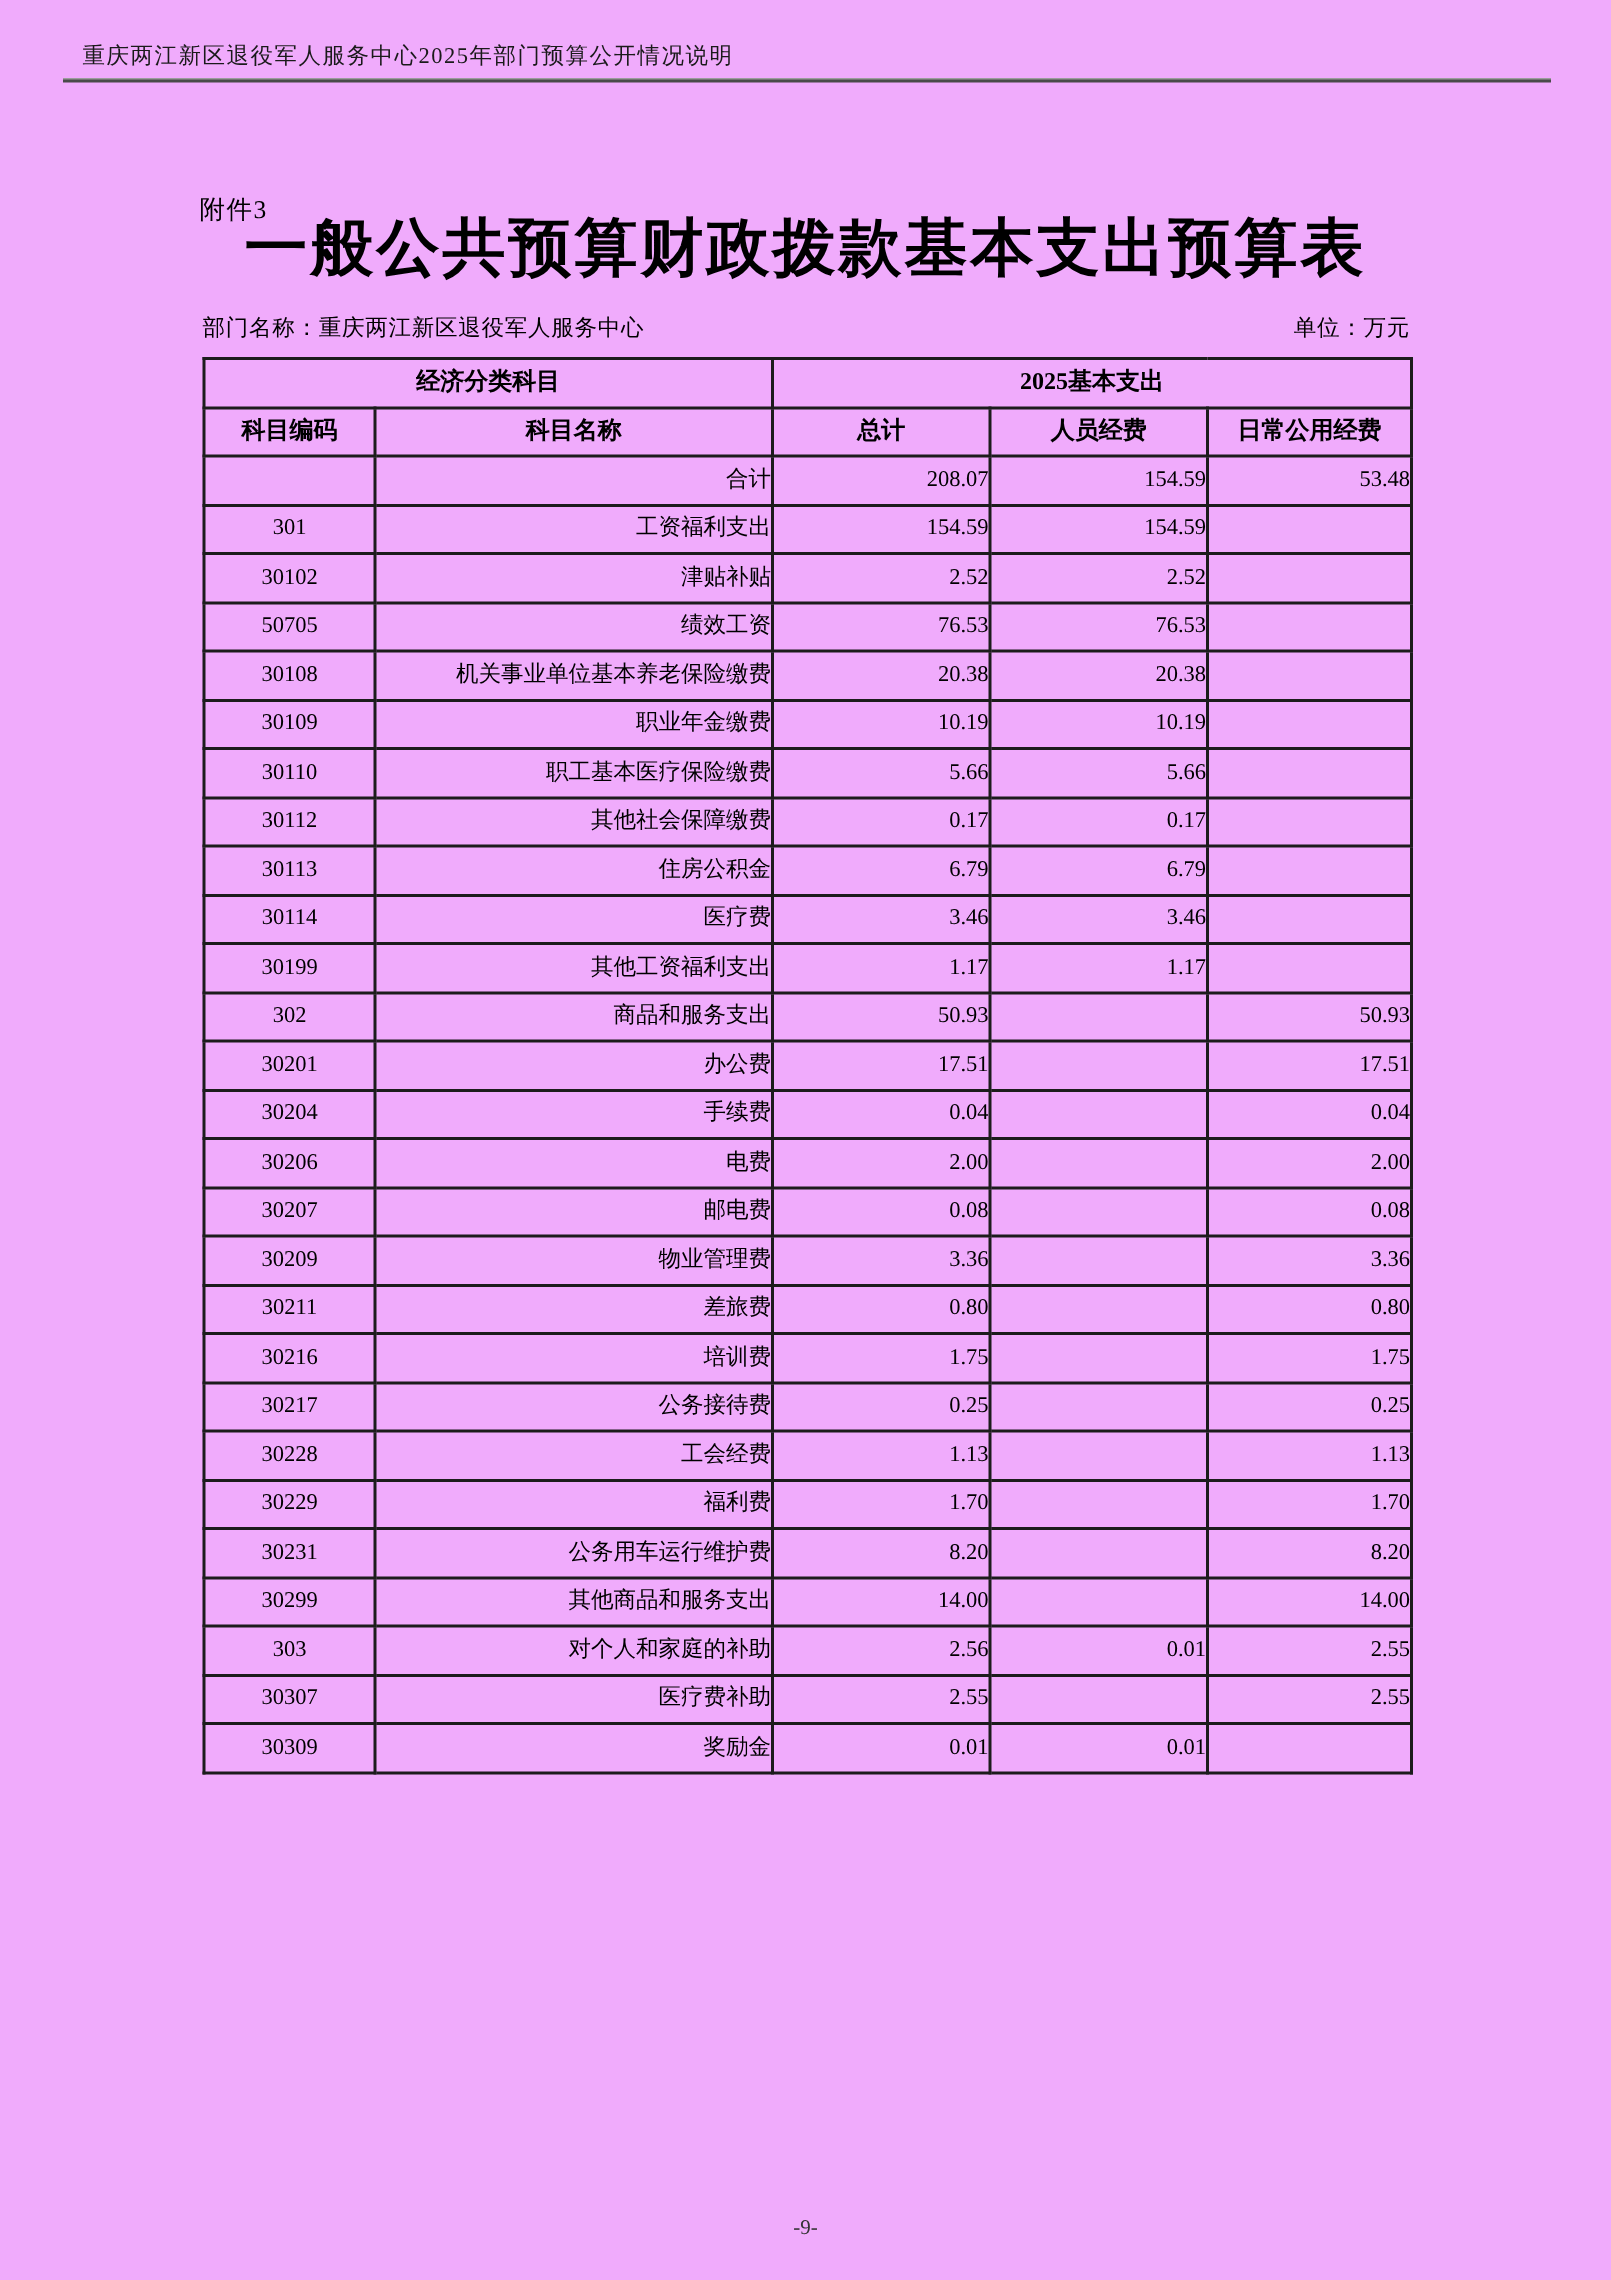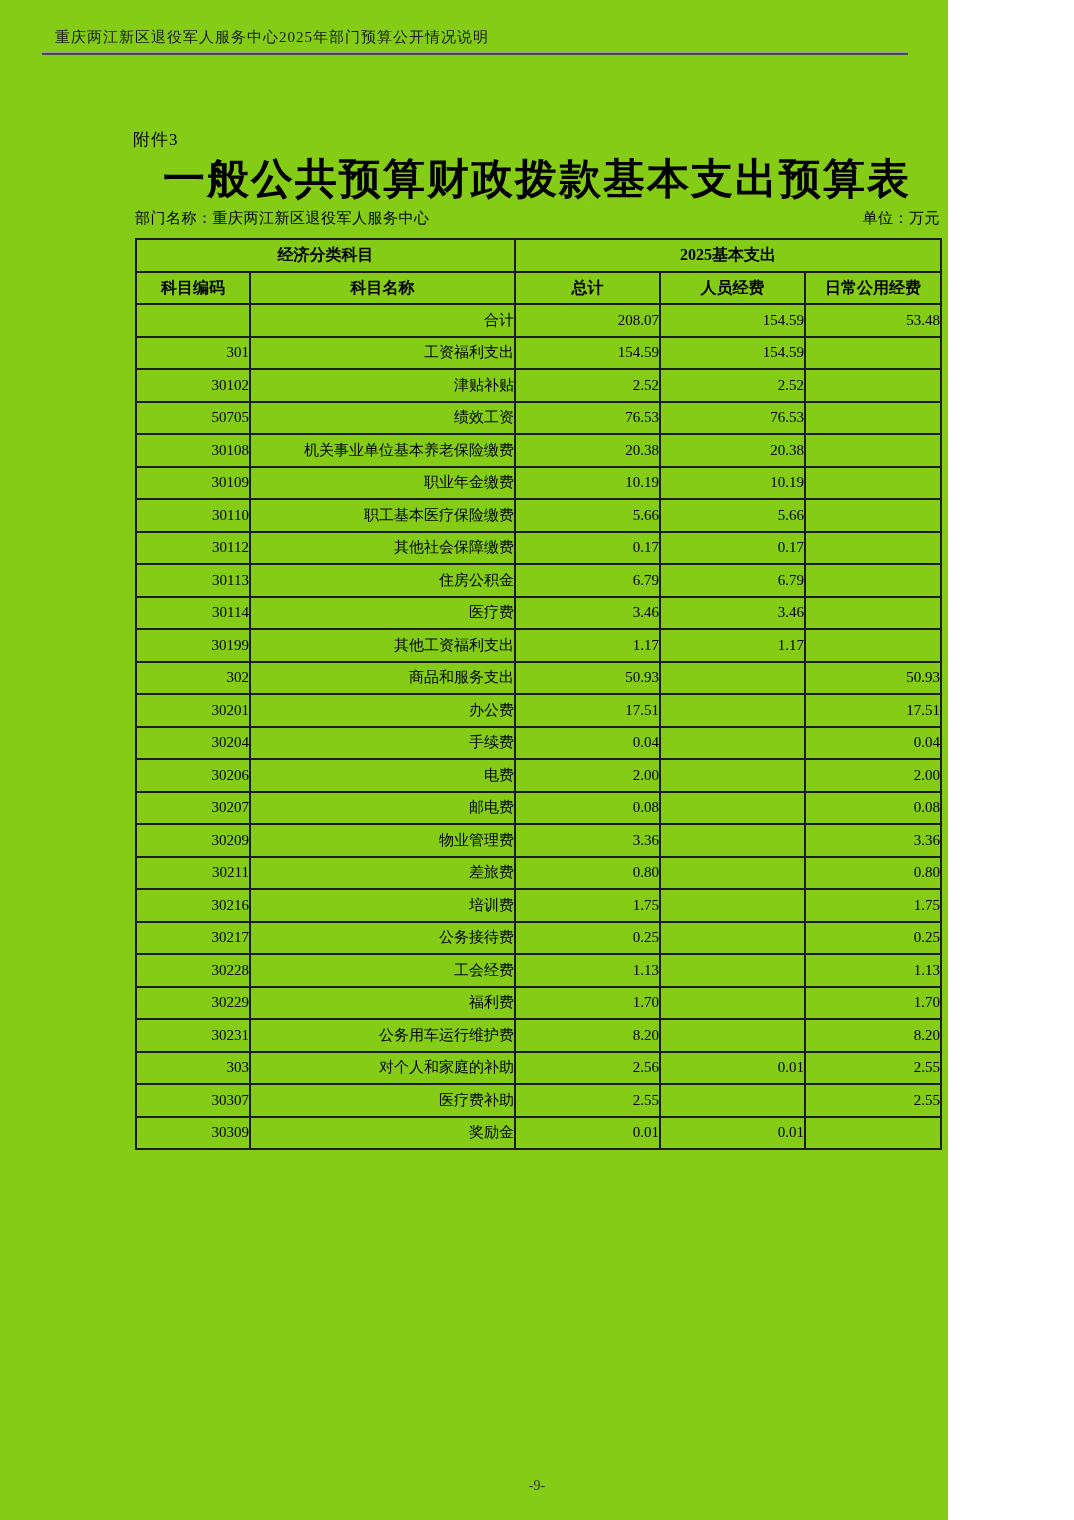--- a/index.html
+++ b/index.html
@@ -2,23 +2,23 @@
 <html lang="zh"><head>
 <meta charset="utf-8">
 <style>
   html, body {
     margin: 0;
     padding: 0;
     background: #ffffff;
   }
   .page {
     position: relative;
-    width: 948px;
+    width: 1074px;
     height: 1520px;
-    background: #84cc16;
+    background: #f0abfc;
     color: #000000;
     font-family: "Liberation Serif", "DejaVu Serif", serif;
     overflow: hidden;
   }
   
   .doc-header {
     position: absolute;
     left: 42px;
     right: 40px;
     top: 28px;
@@ -40,21 +40,21 @@
     position: absolute;
     left: 133px;
     top: 128px;
     font-size: 17px;
     letter-spacing: 1px;
   }
   
   .doc-title {
     position: absolute;
     left: 0;
-    top: 156px;
+    top: 143px;
     width: 1074px;
     text-align: center;
     font-size: 42px;
     font-weight: 900;
     letter-spacing: 2px;
     line-height: 1.1;
     font-family: "Liberation Serif", "DejaVu Serif", serif;
   }
   
   .meta-line {
@@ -85,21 +85,21 @@
     line-height: 1.15;
     overflow: hidden;
     white-space: nowrap;
   }
   table.budget th {
     font-size: 16px;
     font-weight: bold;
     text-align: center;
     margin-left: 16px;
   }
-  td.cell-code  { text-align: right;  padding-left: 3px;  }
+  td.cell-code  { text-align: center;  padding-left: 3px;  }
   td.cell-name  { text-align: right;  padding-left: 5px;  }
   td.cell-num   { text-align: right; padding-right: 6px; }
   
   .page-footer {
     position: absolute;
     left: 0;
     top: 1478px;
     width: 1074px;
     text-align: center;
     font-size: 14px;
@@ -326,20 +326,27 @@
     </tr>
 
     <tr>
       <td class="cell-code">30231</td>
       <td class="cell-name">公务用车运行维护费</td>
       <td class="cell-num">8.20</td>
       <td class="cell-num"></td>
       <td class="cell-num">8.20</td>
     </tr>
 
+    <tr>
+      <td class="cell-code">30299</td>
+      <td class="cell-name">其他商品和服务支出</td>
+      <td class="cell-num">14.00</td>
+      <td class="cell-num"></td>
+      <td class="cell-num">14.00</td>
+    </tr>
 
     <tr>
       <td class="cell-code">303</td>
       <td class="cell-name">对个人和家庭的补助</td>
       <td class="cell-num">2.56</td>
       <td class="cell-num">0.01</td>
       <td class="cell-num">2.55</td>
     </tr>
 
     <tr>

